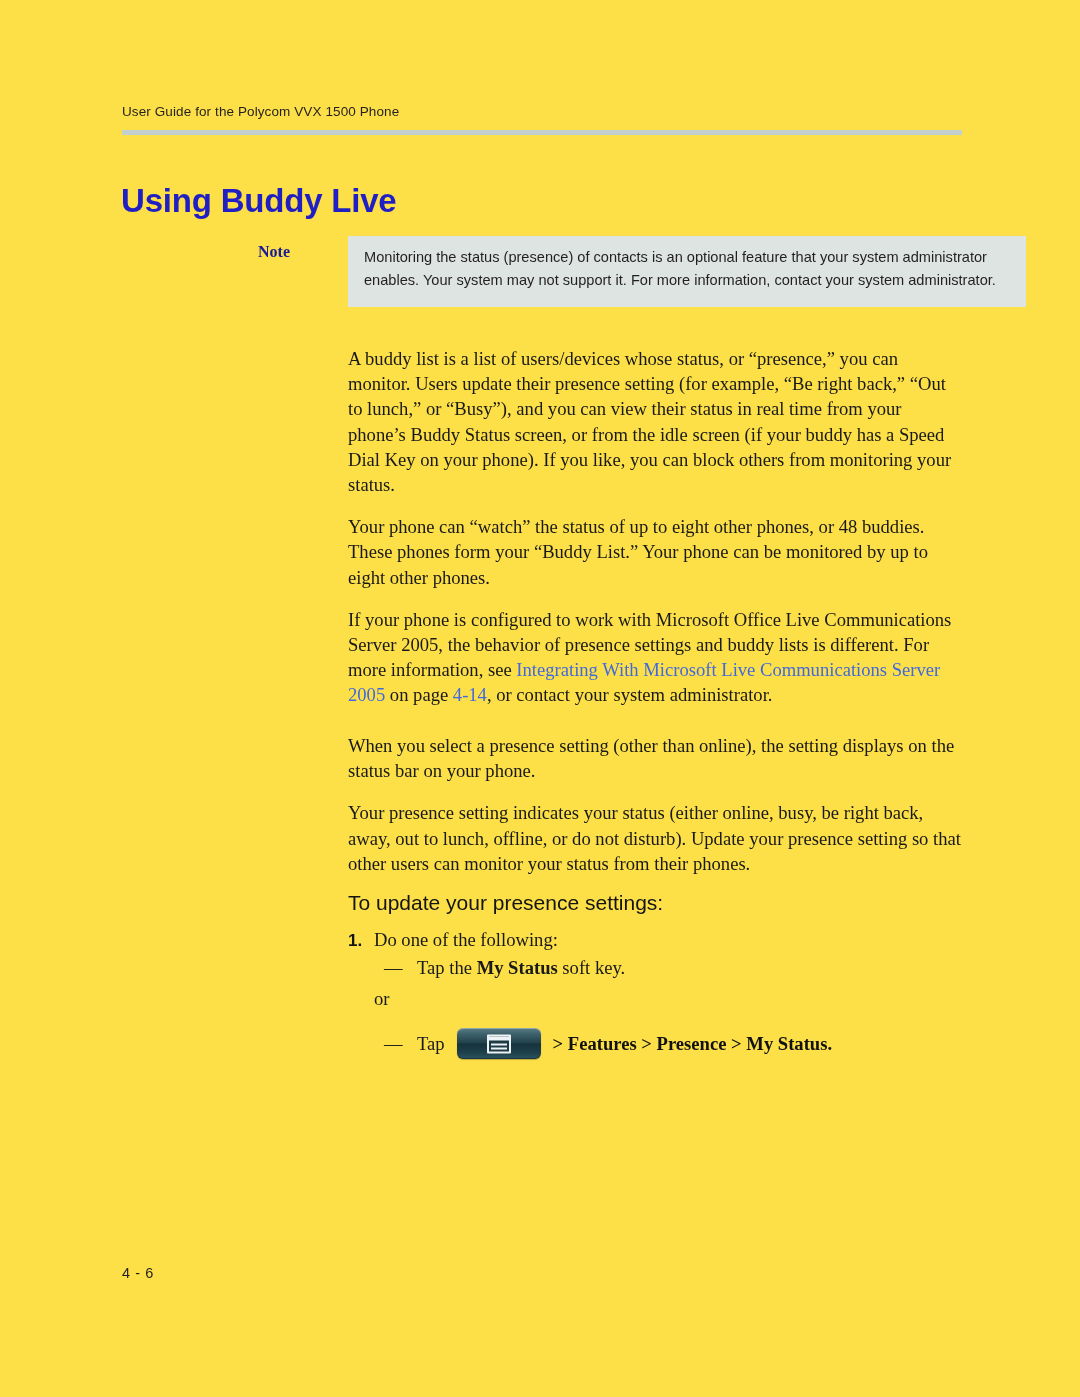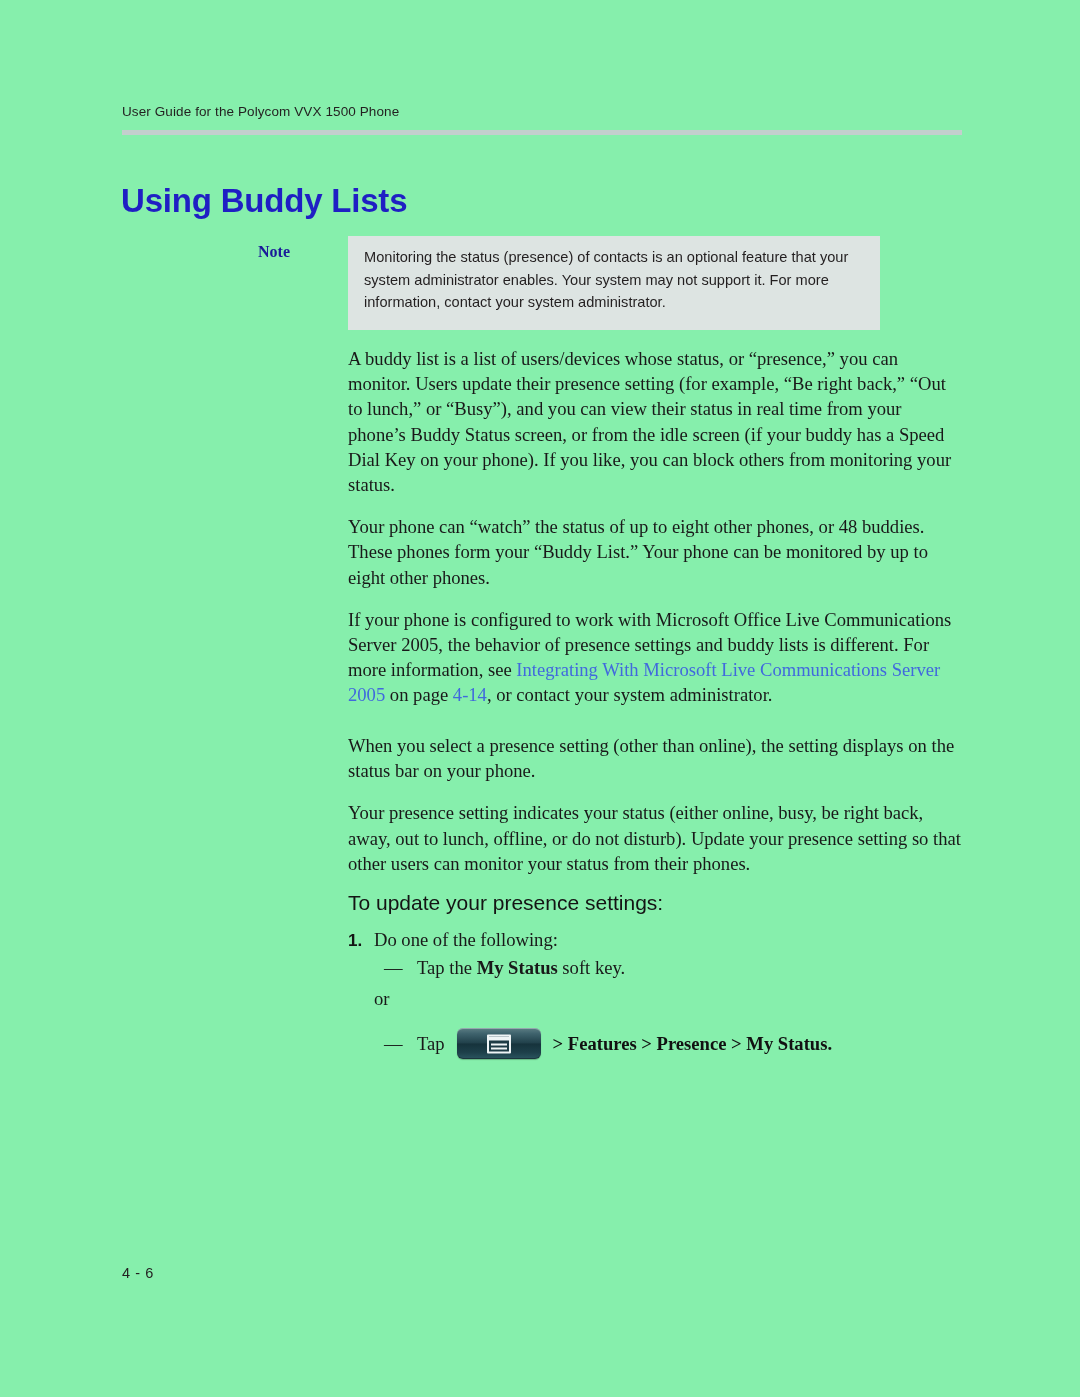--- a/index.html
+++ b/index.html
@@ -12,21 +12,21 @@
     height: 1397px;
     position: relative;
     font-family: "Liberation Serif", serif;
     color: #000000;
     overflow: hidden;
   }
 
   .page {
     position: absolute;
     inset: 0;
-    background: #86efac;
+    background: #fde047;
   }
 
   
   .running-header {
     position: absolute;
     left: 122px;
     top: 104px;
     font-family: "Liberation Sans", sans-serif;
     font-size: 13.5px;
     letter-spacing: 0.1px;
@@ -68,21 +68,21 @@
     width: 80px;
     font-family: "Liberation Serif", serif;
     font-weight: bold;
     font-size: 16px;
     color: #1a1a99;
   }
   .note-body {
     position: absolute;
     left: 90px;
     top: 0px;
-    width: 532px;
+    width: 678px;
     background: #dde4e2;
     padding: 10px 16px 16px 16px;
     box-sizing: border-box;
     font-family: "Liberation Sans", sans-serif;
     font-size: 14.6px;
     line-height: 22.6px;
     color: #231f20;
   }
 
   
@@ -252,21 +252,21 @@
   }
 </style>
 </head>
 <body>
 
 <div class="page">
 
   <div class="running-header">User Guide for the Polycom VVX 1500 Phone</div>
   <div class="header-rule"></div>
 
-  <h1 class="chapter-title">Using Buddy Lists</h1>
+  <h1 class="chapter-title">Using Buddy Live</h1>
 
   <div class="note-block">
     <div class="note-label">Note</div>
     <div class="note-body">Monitoring the status (presence) of contacts is an optional feature that your system administrator enables. Your system may not support it. For more information, contact your system administrator.</div>
   </div>
 
   <div class="body-col" style="top:346px;">
     <p class="body">A buddy list is a list of users/devices whose status, or “presence,” you can monitor. Users update their presence setting (for example, “Be right back,” “Out to lunch,” or “Busy”), and you can view their status in real time from your phone’s Buddy Status screen, or from the idle screen (if your buddy has a Speed Dial Key on your phone). If you like, you can block others from monitoring your status.</p>
     <p class="body">Your phone can “watch” the status of up to eight other phones, or 48 buddies. These phones form your “Buddy List.” Your phone can be monitored by up to eight other phones.</p>
     <p class="body"><span>If your phone is configured to work with Microsoft Office Live Communications Server 2005, the behavior of presence settings and buddy lists is different. For more information, see </span><span class="lnk">Integrating With Microsoft Live Communications Server 2005</span><span> on page </span><span class="lnk">4-14</span><span>, or contact your system administrator.</span></p>

